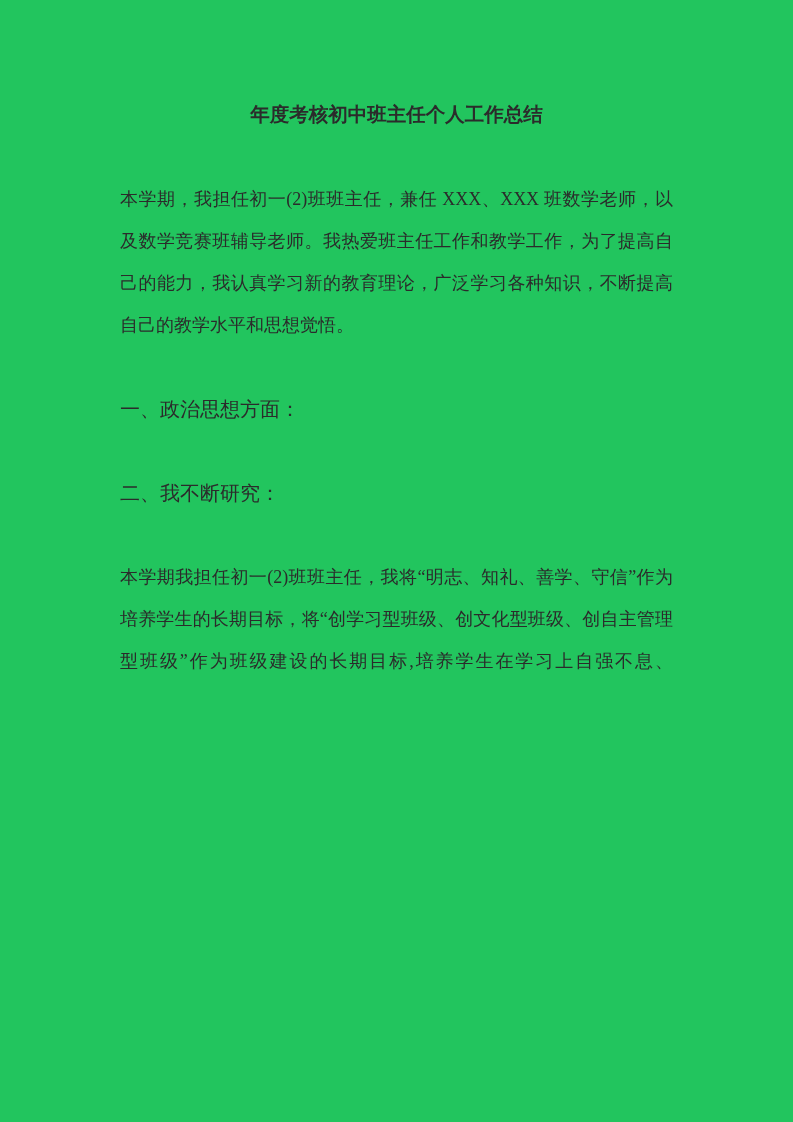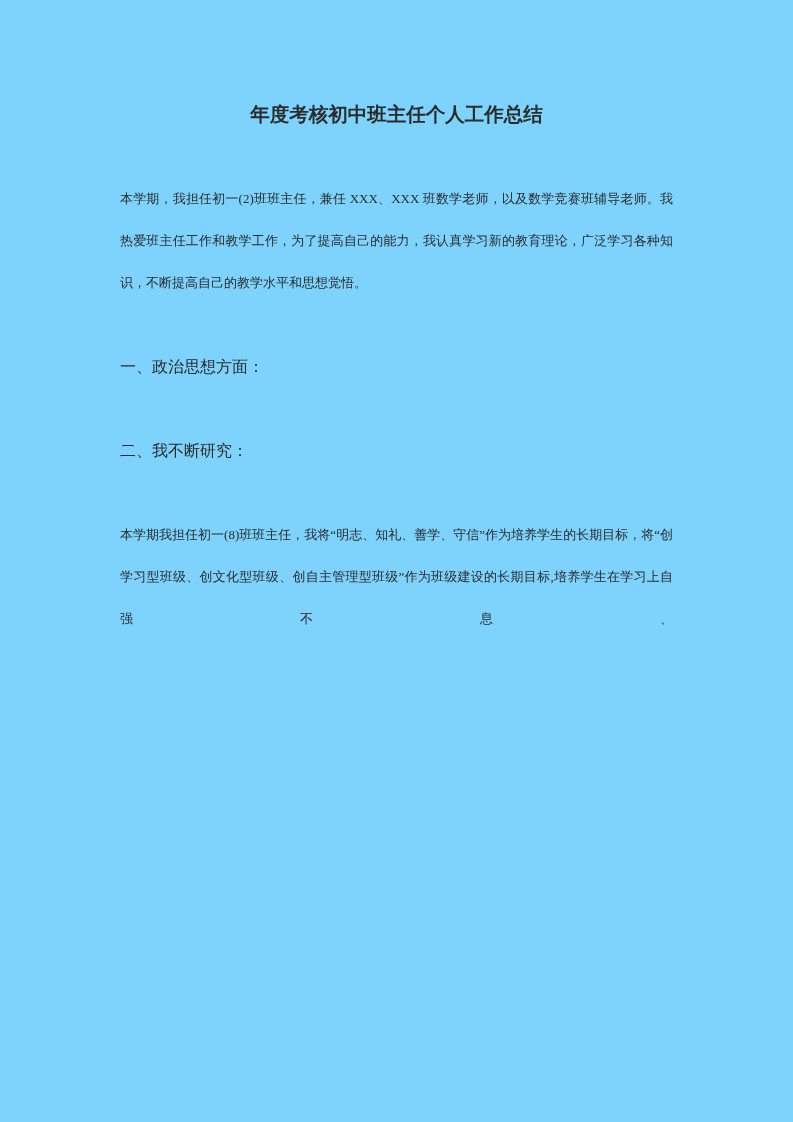--- a/index.html
+++ b/index.html
@@ -7,41 +7,41 @@
     padding: 0;
     background: #ffffff;
   }
   .page {
     position: relative;
     width: 793px;
     height: 1122px;
     box-sizing: border-box;
     margin: 0 auto;
     padding: 94px 120px 0 120px;
-    background: #7dd3fc;
+    background: #22c55e;
     overflow: hidden;
     font-family: "Liberation Serif", "DejaVu Serif", serif;
     color: #2b2b2b;
   }
   .doc-title {
     font-size: 19.5px;
     font-weight: bold;
     text-align: center;
     line-height: 42px;
     margin: 0 0 42px 0;
   }
   .heading {
-    font-size: 16px;
+    font-size: 20px;
     font-weight: normal;
     text-align: left;
     line-height: 42px;
     margin: 0 0 42px 0;
   }
   .para {
-    font-size: 13px;
+    font-size: 18px;
     text-align: justify;
     text-justify: inter-character;
     line-height: 42px;
     margin: 0 0 42px 0;
   }
   .para.cut {
     text-align-last: justify;
     margin-bottom: 0;
   }
 </style>
@@ -52,14 +52,14 @@
   <h1 class="doc-title">年度考核初中班主任个人工作总结</h1>
 
   <p class="para">本学期，我担任初一(2)班班主任，兼任 XXX、XXX 班数学老师，以及数学竞赛班辅导老师。我热爱班主任工作和教学工作，为了提高自己的能力，我认真学习新的教育理论，广泛学习各种知识，不断提高自己的教学水平和思想觉悟。</p>
 
   <h2 class="heading">一、政治思想方面：</h2>
 
 
   <h2 class="heading">二、我不断研究：</h2>
 
 
-  <p class="para cut">本学期我担任初一(8)班班主任，我将“明志、知礼、善学、守信”作为培养学生的长期目标，将“创学习型班级、创文化型班级、创自主管理型班级”作为班级建设的长期目标,培养学生在学习上自强不息、</p>
+  <p class="para cut">本学期我担任初一(2)班班主任，我将“明志、知礼、善学、守信”作为培养学生的长期目标，将“创学习型班级、创文化型班级、创自主管理型班级”作为班级建设的长期目标,培养学生在学习上自强不息、</p>
 </div>
 
 </body></html>

